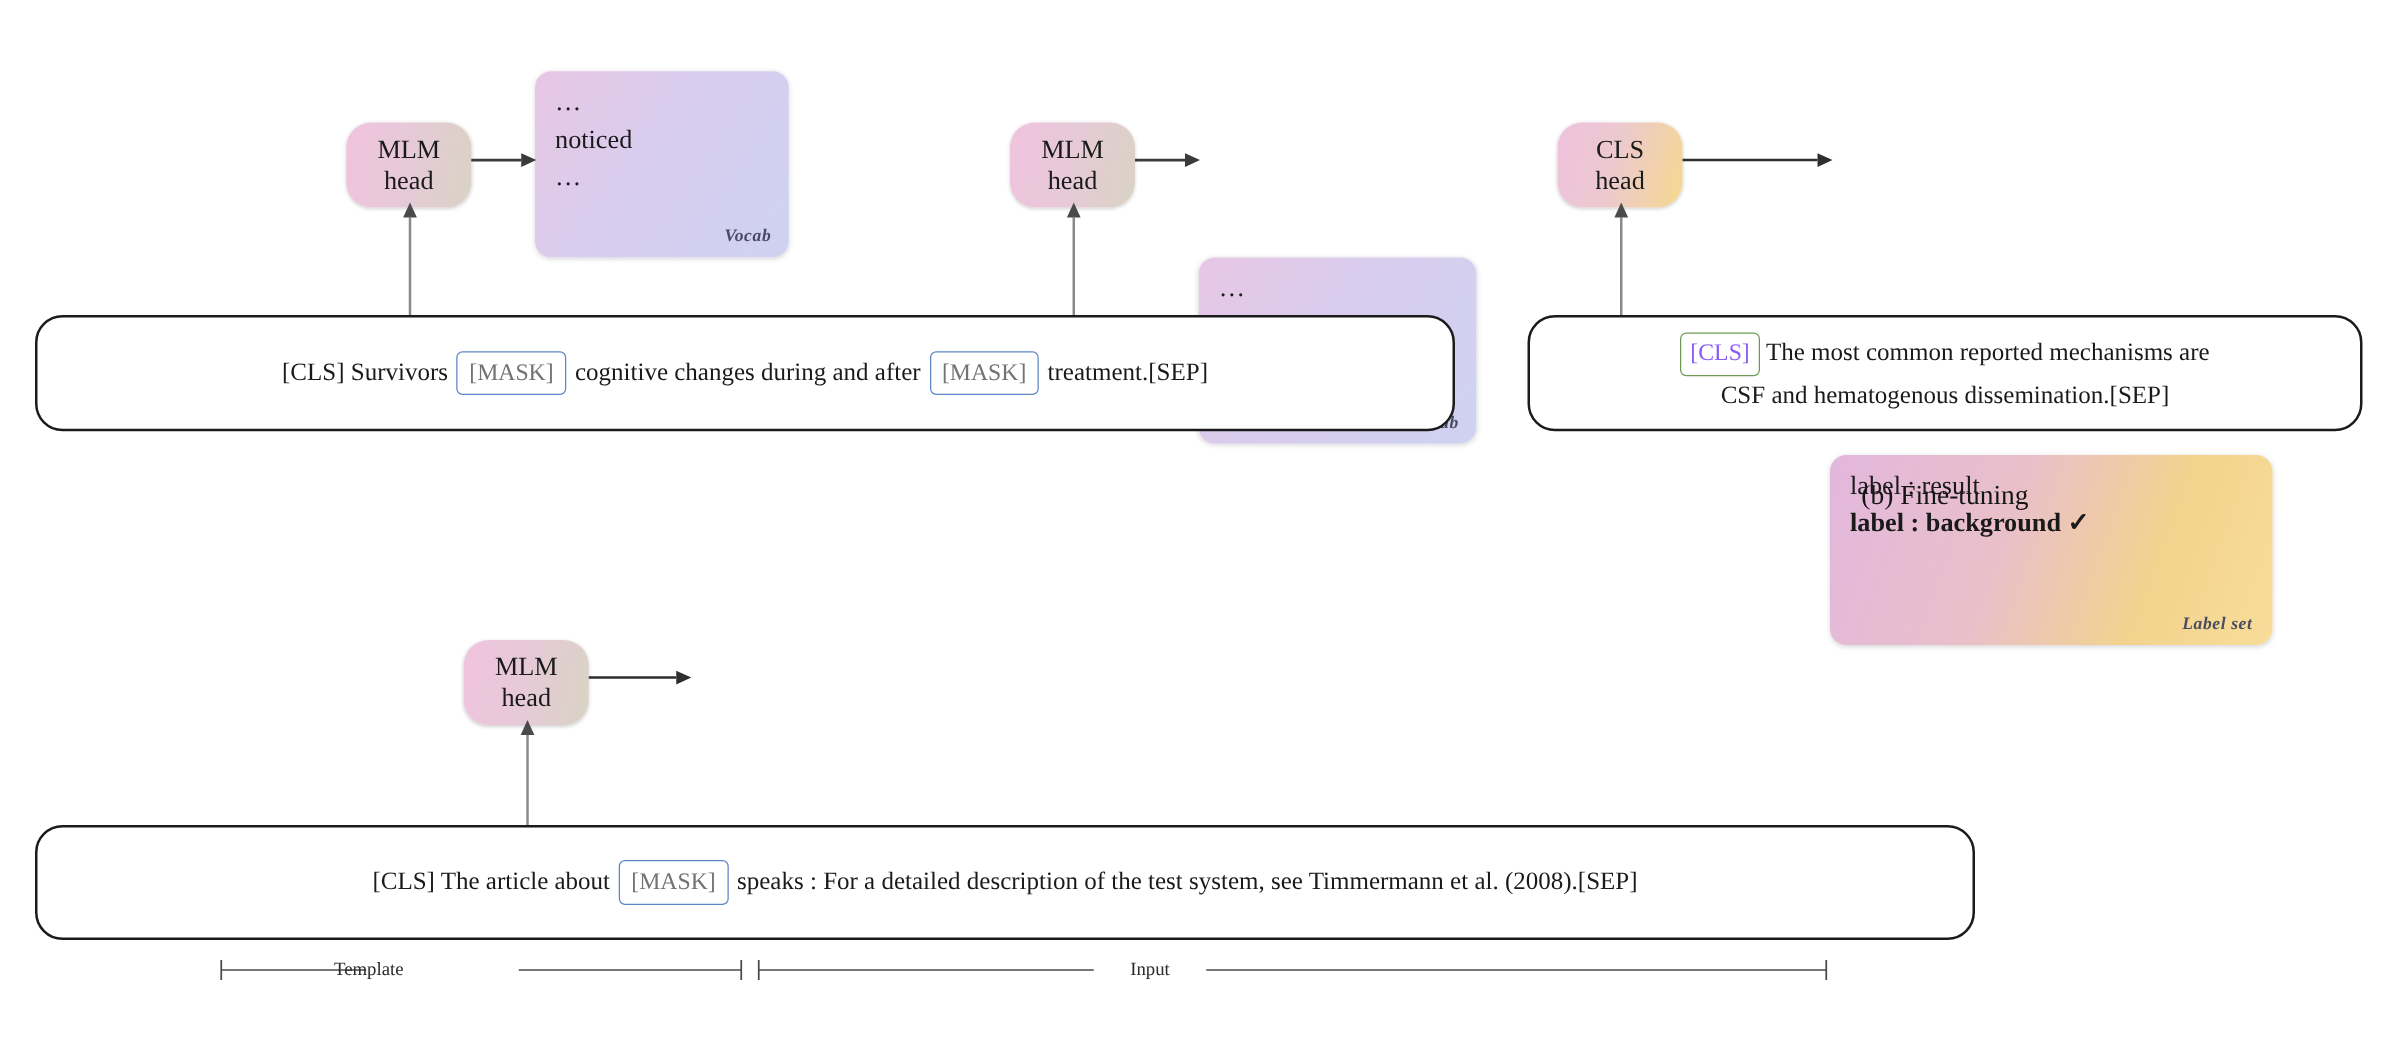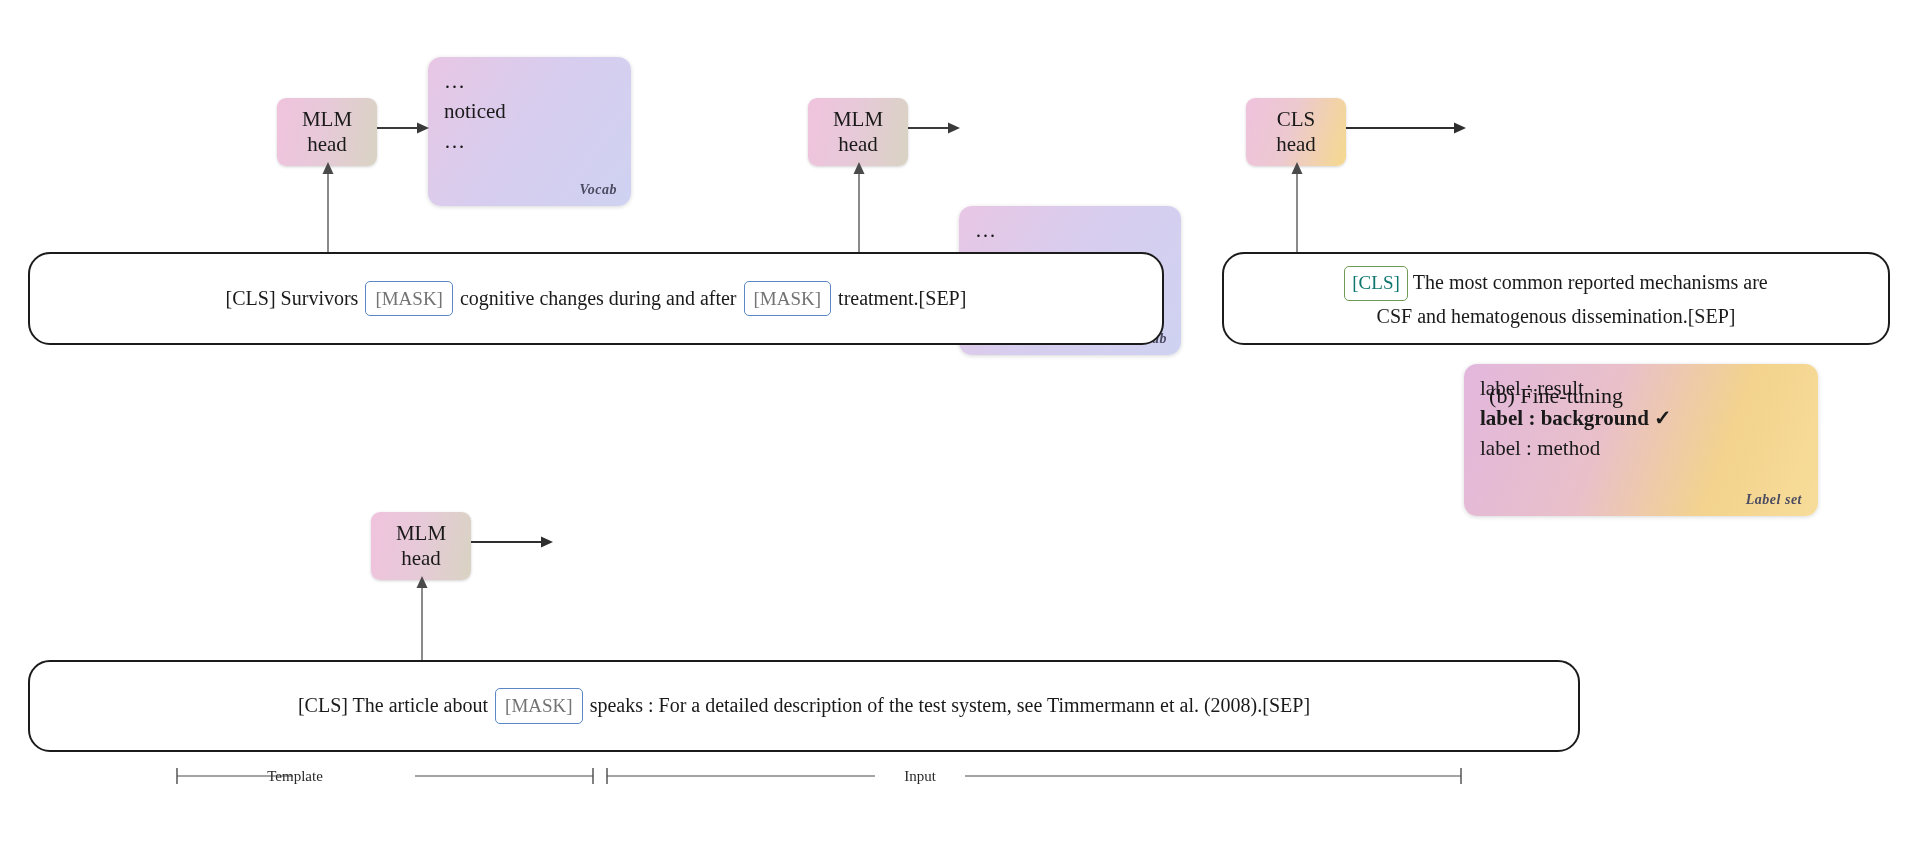--- a/index.html
+++ b/index.html
@@ -55,26 +55,26 @@
     color: #737373;
   }
   .cls-token {
     display: inline-block;
     border: 1.6px solid #6f9a56;
     border-radius: 5px;
     padding: 2px 7px;
     margin-right: 5px;
     background: #fff;
     font-size: 19px;
-    color: #0f766e;
+    color: #8b5cf6;
   }
 
   
   .head-box {
-    border-radius: 9px;
+    border-radius: 20px;
     box-sizing: border-box;
     display: flex;
     flex-direction: column;
     align-items: center;
     justify-content: center;
     font-size: 21px;
     line-height: 1.18;
     color: #1a1a1a;
     box-shadow: 0 1px 3px rgba(0,0,0,0.18);
   }
@@ -190,21 +190,20 @@
 
 
   <div class="abs head-box head-cls" style="left:1246px; top:98px; width:100px; height:68px;">
     <span>CLS</span>
     <span>head</span>
   </div>
 
   <div class="abs panel panel-labelset-warm" style="left:1464px; top:54px; width:354px; height:152px;margin-top:12px;">
     <div class="panel-line">label : result</div>
     <div class="panel-line bold">label : background ✓</div>
-    <div class="panel-line">label : method</div>
     <div class="panel-caption abs" style="right:16px; bottom:8px;">Label set</div>
   </div>
 
   <svg class="abs" style="left:1346px; top:118px;" width="122" height="20">
     <line x1="0" y1="10" x2="108" y2="10" stroke="#2e2e2e" stroke-width="2"></line>
     <polygon points="108,4.5 120,10 108,15.5" fill="#2e2e2e"></polygon>
   </svg>
 
   <svg class="abs" style="left:1287px; top:160px;" width="20" height="122">
     <line x1="10" y1="120" x2="10" y2="14" stroke="#8a8a8a" stroke-width="2"></line>

